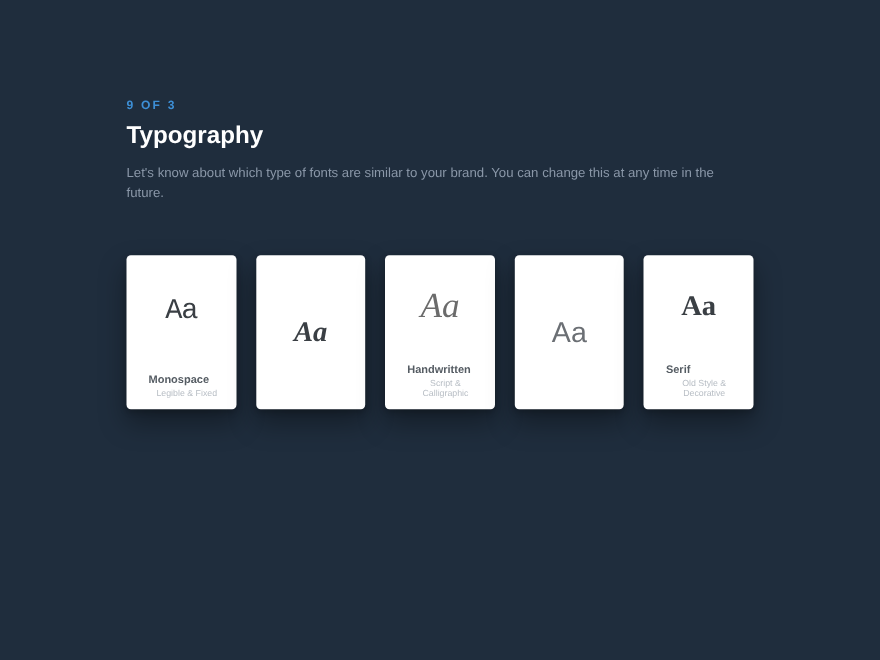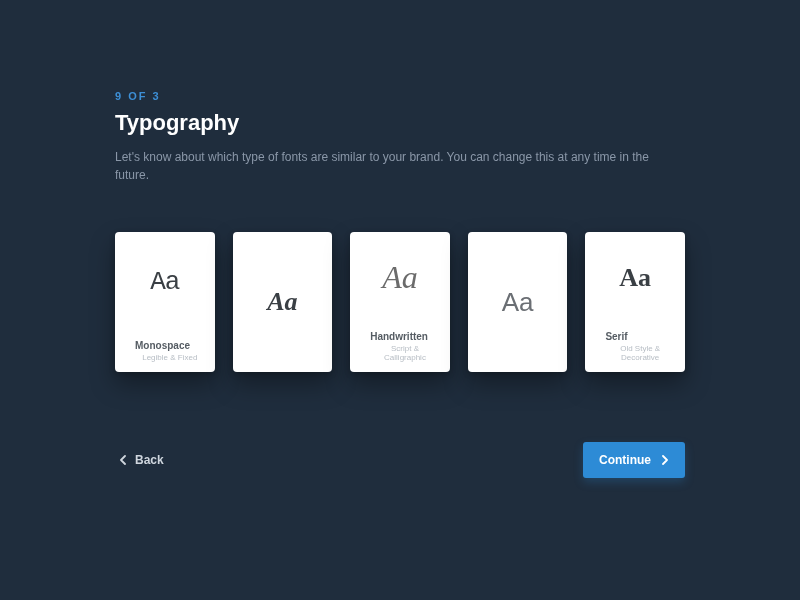--- a/index.html
+++ b/index.html
@@ -150,33 +150,14 @@
     <div class="card">
       <div class="card-sample sample-serif">Aa</div>
       <div class="card-meta">
         <div class="card-title">Serif</div>
         <div class="card-sub">Old Style &amp; Decorative</div>
       </div>
     </div>
 
   </div>
 
-  <div class="footer-nav">
-    <button class="back-btn">
-      <span class="chevron">
-        <svg width="8" height="10" viewBox="0 0 8 10">
-            <path d="M6 1 L2 5 L6 9" fill="none" stroke="#cfd6de" stroke-width="1.8" stroke-linecap="round" stroke-linejoin="round"></path>
-          </svg>
-      </span>
-      <span>Back</span>
-    </button>
-
-    <button class="continue-btn">
-      <span>Continue</span>
-      <span class="chevron">
-        <svg width="8" height="10" viewBox="0 0 8 10">
-            <path d="M2 1 L6 5 L2 9" fill="none" stroke="#ffffff" stroke-width="1.8" stroke-linecap="round" stroke-linejoin="round"></path>
-          </svg>
-      </span>
-    </button>
-  </div>
 
 </div>
 
 </body></html>

